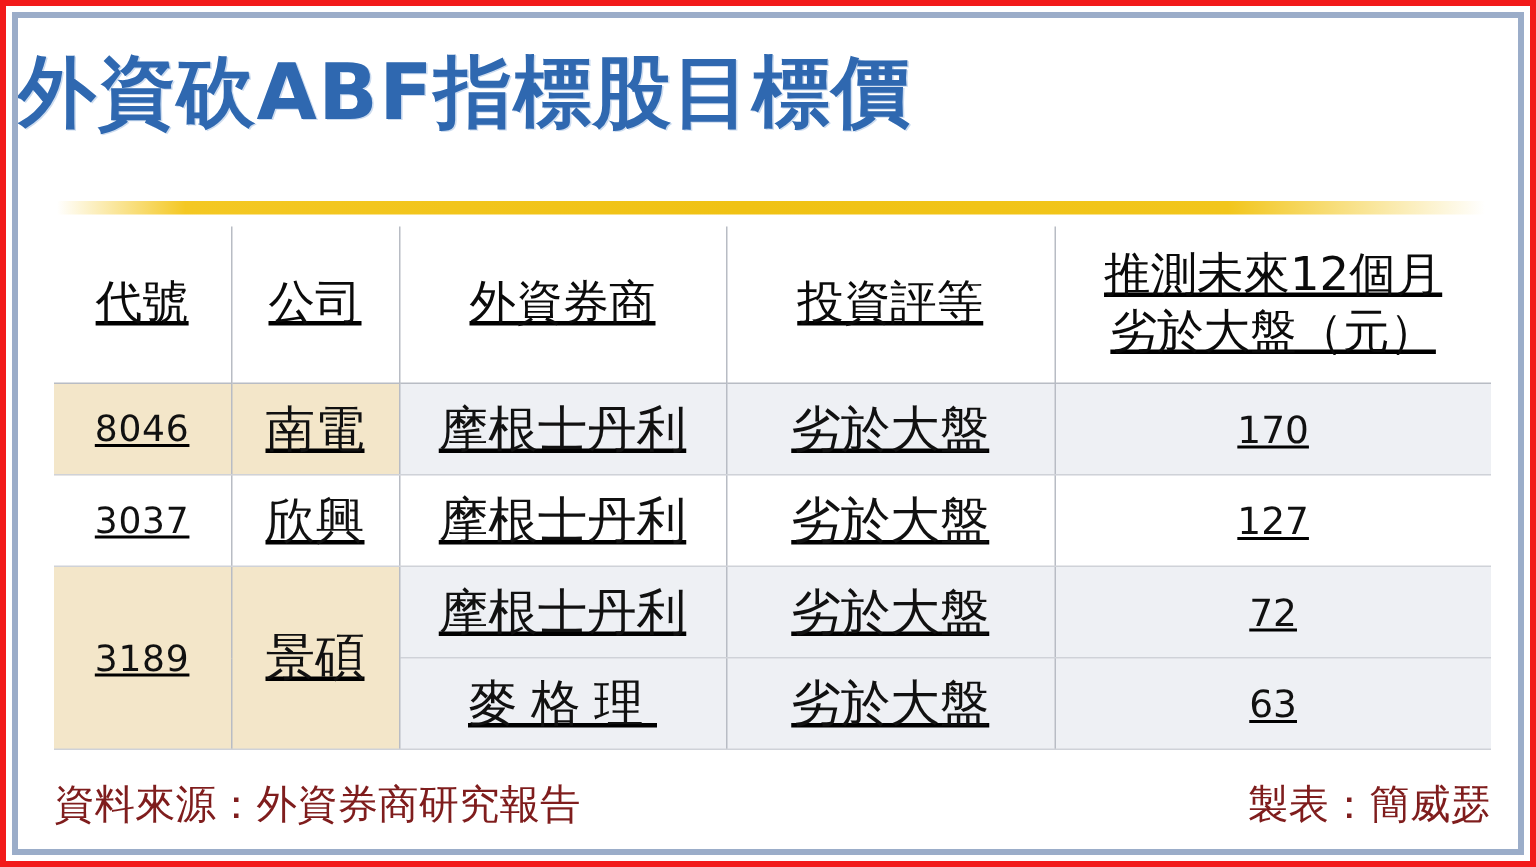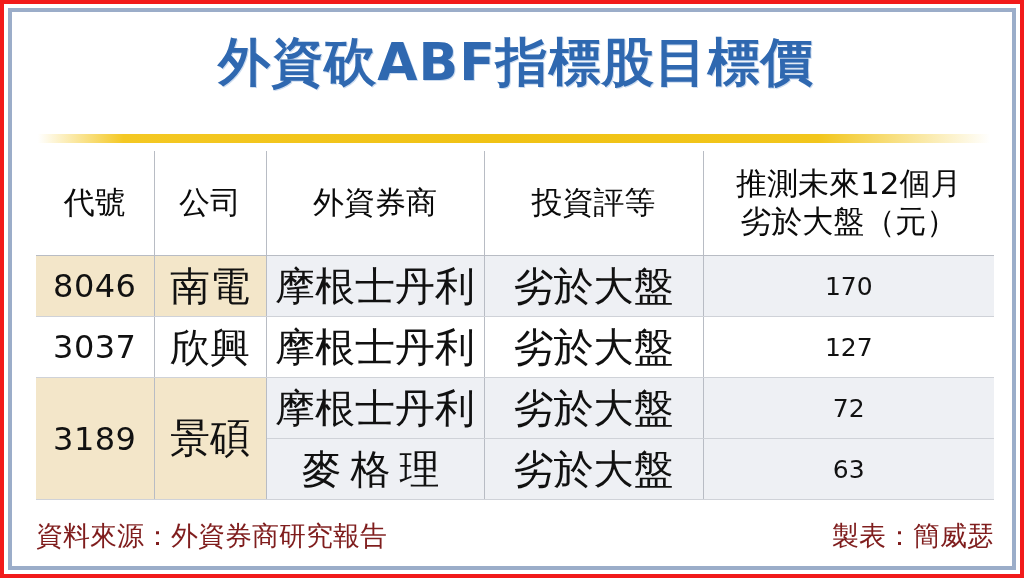--- a/index.html
+++ b/index.html
@@ -38,21 +38,20 @@
     right: 0; bottom: 0;
     background: #ffffff;
     overflow: hidden;
   }
 
   
   #title-area {
     position: absolute;
     left: 0; top: 22px;
     width: 1008px;
-    text-align: center;
   }
   #title {
     display: inline-block;
     font-family: "DejaVu Sans", "Liberation Sans", sans-serif;
     font-size: 52px;
     font-weight: bold;
     letter-spacing: 1px;
     color: #2f68b0;
     text-shadow: 1px 1px 0 #cddcef;
     line-height: 1.1;
@@ -79,20 +78,21 @@
     position: absolute;
     left: 24px;
     top: 139px;
     width: 958px;
   }
   table#data-table {
     width: 958px;
     border-collapse: collapse;
     table-layout: fixed;
     font-family: "DejaVu Sans", "Liberation Sans", sans-serif;
+    text-decoration: underline;
   }
   table#data-table col.c-code   { width: 118px; }
   table#data-table col.c-comp   { width: 112px; }
   table#data-table col.c-broker { width: 218px; }
   table#data-table col.c-rate   { width: 219px; }
   table#data-table col.c-price  { width: 291px; }
 
   table#data-table th,
   table#data-table td {
     border-left: 1px solid #b8bcc4;
@@ -112,24 +112,24 @@
     font-size: 31px;
     line-height: 1.22;
     background: #ffffff;
     color: #0b0b0b;
   }
   table#data-table tr.header-row th:first-child { border-left: none; }
   table#data-table tr.header-row th:last-child  { border-right: none; }
 
   table#data-table tbody td {
     height: 60px;
-    font-size: 40px;
+    font-size: 33px;
   }
   table#data-table tbody td.cell-num {
-    font-size: 32px;
+    font-size: 24px;
     letter-spacing: 0.5px;
   }
   table#data-table tbody td.cell-price {
     font-size: 25px;
   }
   table#data-table tbody td:first-child { border-left: none; }
   table#data-table tbody td:last-child  { border-right: none; }
 
   
   td.bg-shade-left  { background: #f3e6c9; }   

